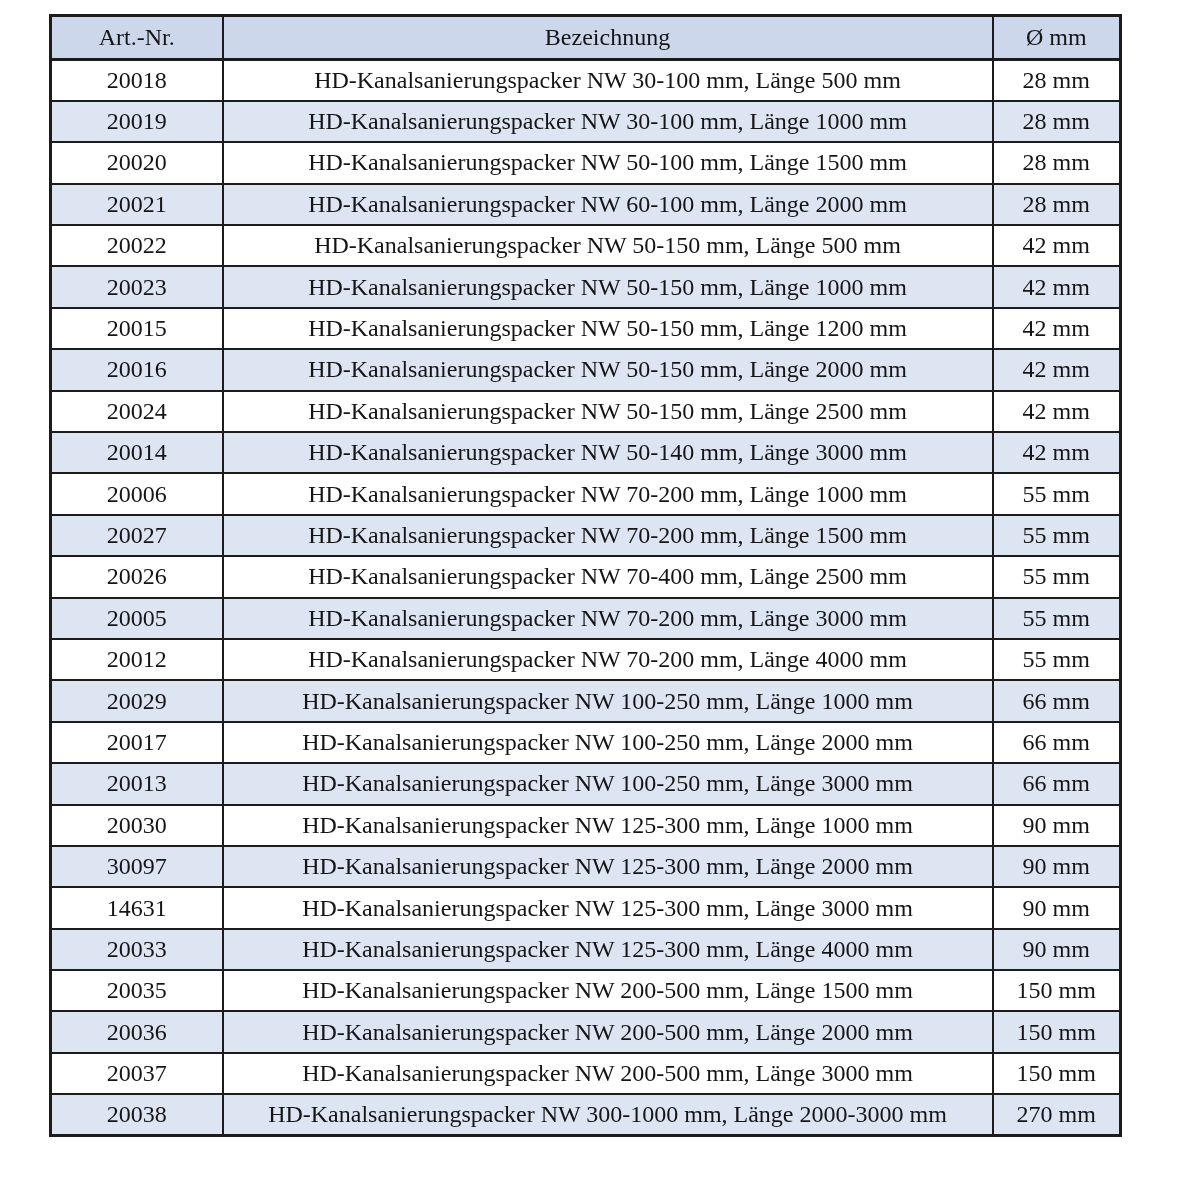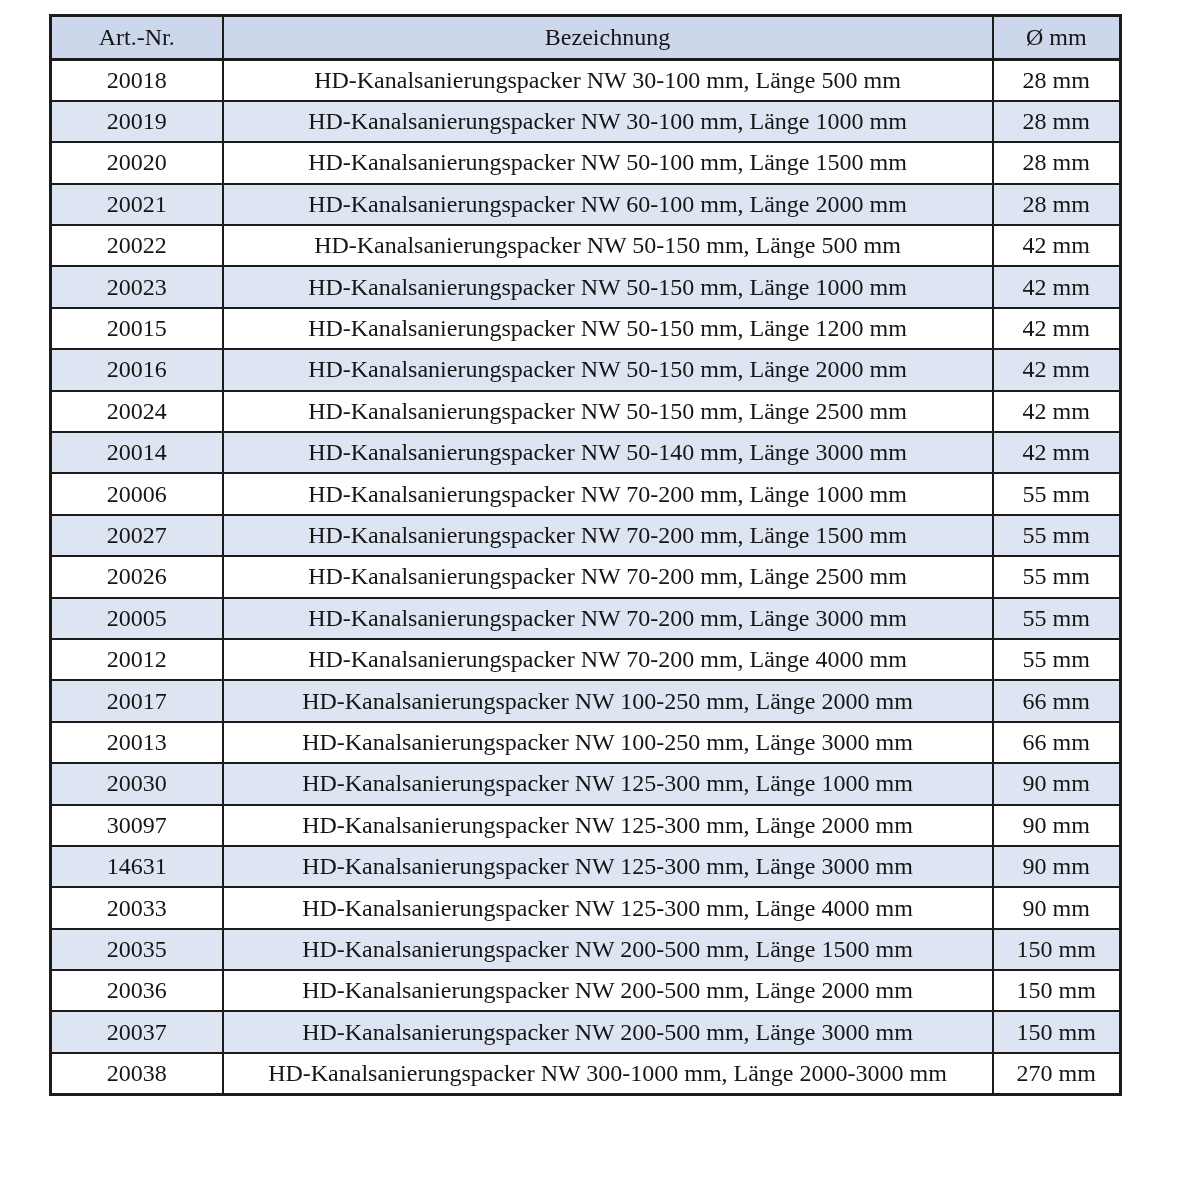--- a/index.html
+++ b/index.html
@@ -132,36 +132,41 @@
 
   <tr>
     <td>20027</td>
     <td>HD-Kanalsanierungspacker NW 70-200 mm, Länge 1500 mm</td>
     <td>55 mm</td>
   </tr>
 
 
   <tr>
     <td>20026</td>
-    <td>HD-Kanalsanierungspacker NW 70-200 mm, Länge 2500 mm</td>
+    <td>HD-Kanalsanierungspacker NW 70-400 mm, Länge 2500 mm</td>
     <td>55 mm</td>
   </tr>
 
   <tr>
     <td>20005</td>
     <td>HD-Kanalsanierungspacker NW 70-200 mm, Länge 3000 mm</td>
     <td>55 mm</td>
   </tr>
 
   <tr>
     <td>20012</td>
     <td>HD-Kanalsanierungspacker NW 70-200 mm, Länge 4000 mm</td>
     <td>55 mm</td>
   </tr>
 
+  <tr>
+    <td>20029</td>
+    <td>HD-Kanalsanierungspacker NW 100-250 mm, Länge 1000 mm</td>
+    <td>66 mm</td>
+  </tr>
 
   <tr>
     <td>20017</td>
     <td>HD-Kanalsanierungspacker NW 100-250 mm, Länge 2000 mm</td>
     <td>66 mm</td>
   </tr>
 
   <tr>
     <td>20013</td>
     <td>HD-Kanalsanierungspacker NW 100-250 mm, Länge 3000 mm</td>

